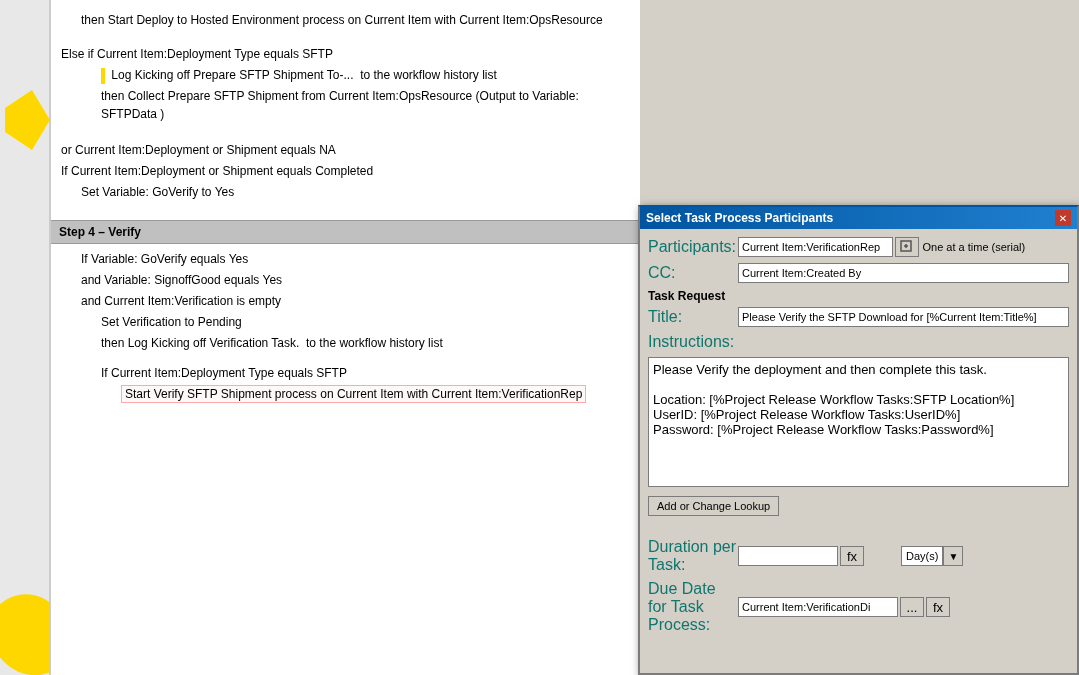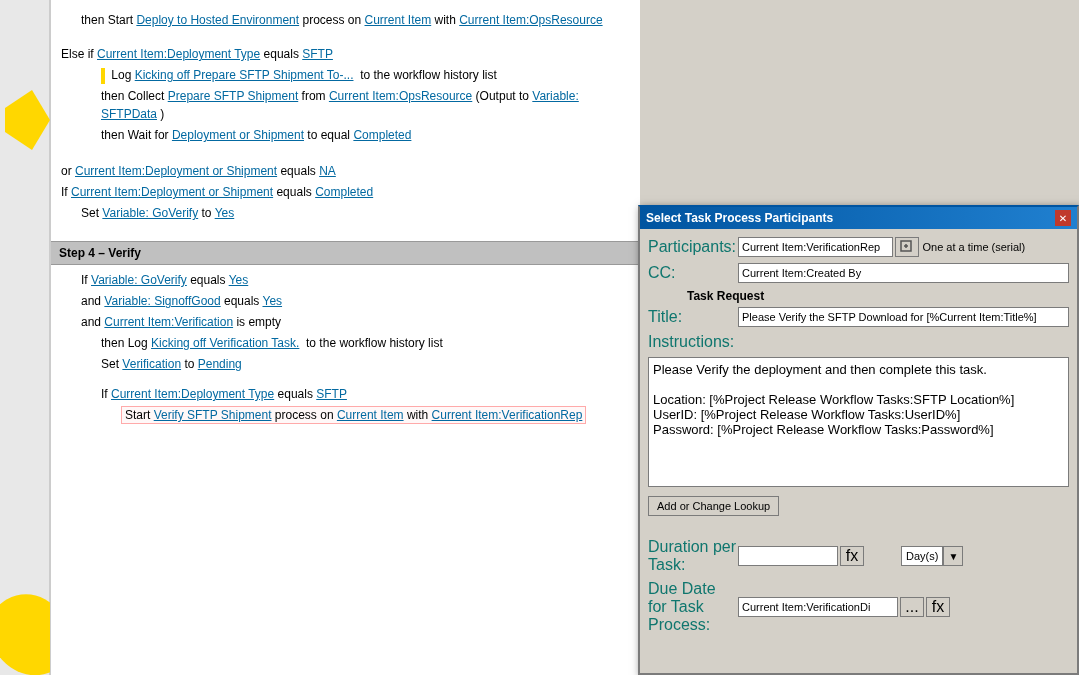--- a/index.html
+++ b/index.html
@@ -68,22 +68,21 @@
       display: inline-block;
       margin-left: 20px;
     }
 
     .workflow-line .indent2 {
       display: inline-block;
       margin-left: 40px;
     }
 
     a.wf-link {
-      color: #0369a1;
-      text-decoration: underline;
+      color: #000000;
       cursor: pointer;
     }
 
     .step-header {
       background: #c0c0c0;
       padding: 4px 8px;
       font-weight: bold;
       font-size: 12px;
       border-top: 1px solid #999;
       border-bottom: 1px solid #999;
@@ -163,32 +162,31 @@
       font-size: 11px;
       padding: 1px 3px;
     }
 
     .dialog-btn-small {
       width: 24px;
       height: 20px;
       border: 1px solid #7b7b7b;
       background: #d4d0c8;
       cursor: pointer;
-      font-size: 16px;
+      font-size: 13px;
       margin-left: 2px;
       display: flex;
       align-items: center;
       justify-content: center;
     }
 
     .dialog-section-label {
       font-size: 12px;
       font-weight: bold;
       margin-bottom: 4px;
-      margin-left: 39px;
     }
 
     .dialog-textarea {
       width: 100%;
       height: 130px;
       border: 1px solid #7b7b7b;
       background: white;
       font-size: 13px;
       padding: 4px;
       resize: none;
@@ -268,25 +266,20 @@
       Log <a class="wf-link">Kicking off Prepare SFTP Shipment To-...</a>&nbsp; to the workflow history list
     </span>
   </div>
 
   <div class="workflow-line">
     <span class="indent2">
       then Collect <a class="wf-link">Prepare SFTP Shipment</a> from <a class="wf-link">Current Item:OpsResource</a> (Output to <a class="wf-link">Variable: SFTPData</a> )
     </span>
   </div>
 
-  <div class="workflow-line">
-    <span class="indent2">
-      then Wait for <a class="wf-link">Deployment or Shipment</a> to equal <a class="wf-link">Completed</a>
-    </span>
-  </div>
 
   <div style="height:12px;"></div>
 
   <div class="workflow-line">
     or <a class="wf-link">Current Item:Deployment or Shipment</a> equals <a class="wf-link">NA</a>
   </div>
 
   <div class="workflow-line">
     If <a class="wf-link">Current Item:Deployment or Shipment</a> equals <a class="wf-link">Completed</a>
   </div>
@@ -316,27 +309,27 @@
   </div>
 
   <div class="workflow-line">
     <span class="indent">
       and <a class="wf-link">Current Item:Verification</a> is empty
     </span>
   </div>
 
   <div class="workflow-line">
     <span class="indent2">
+      Set <a class="wf-link">Verification</a> to <a class="wf-link">Pending</a>
+    </span>
+  </div>
+
+  <div class="workflow-line">
+    <span class="indent2">
       then Log <a class="wf-link">Kicking off Verification Task.</a>&nbsp; to the workflow history list
-    </span>
-  </div>
-
-  <div class="workflow-line">
-    <span class="indent2">
-      Set <a class="wf-link">Verification</a> to <a class="wf-link">Pending</a>
     </span>
   </div>
 
   <div style="height:6px;"></div>
 
   <div class="workflow-line">
     <span class="indent2">
       If <a class="wf-link">Current Item:Deployment Type</a> equals <a class="wf-link">SFTP</a>
     </span>
   </div>

